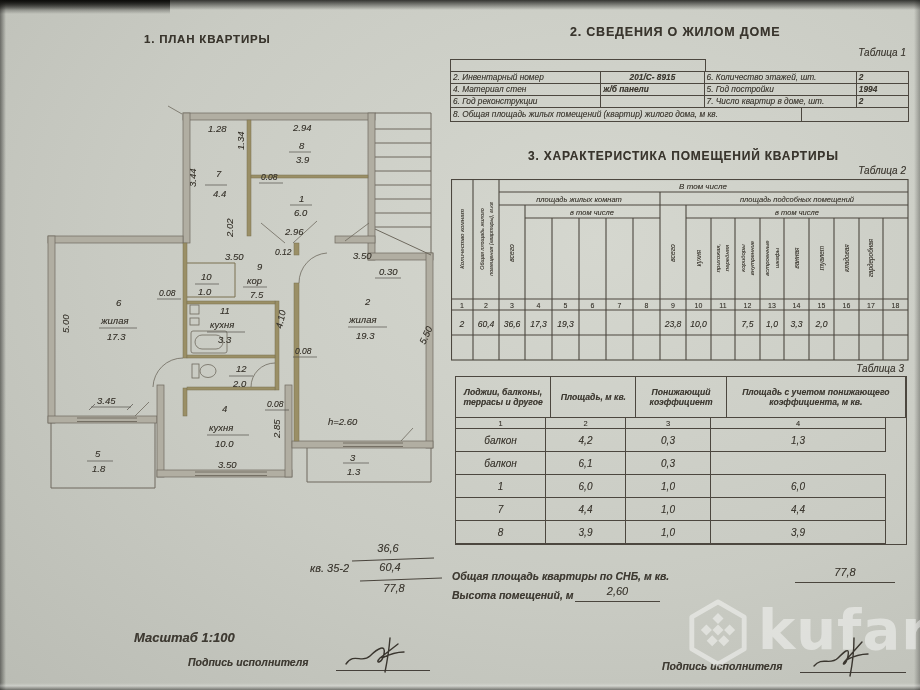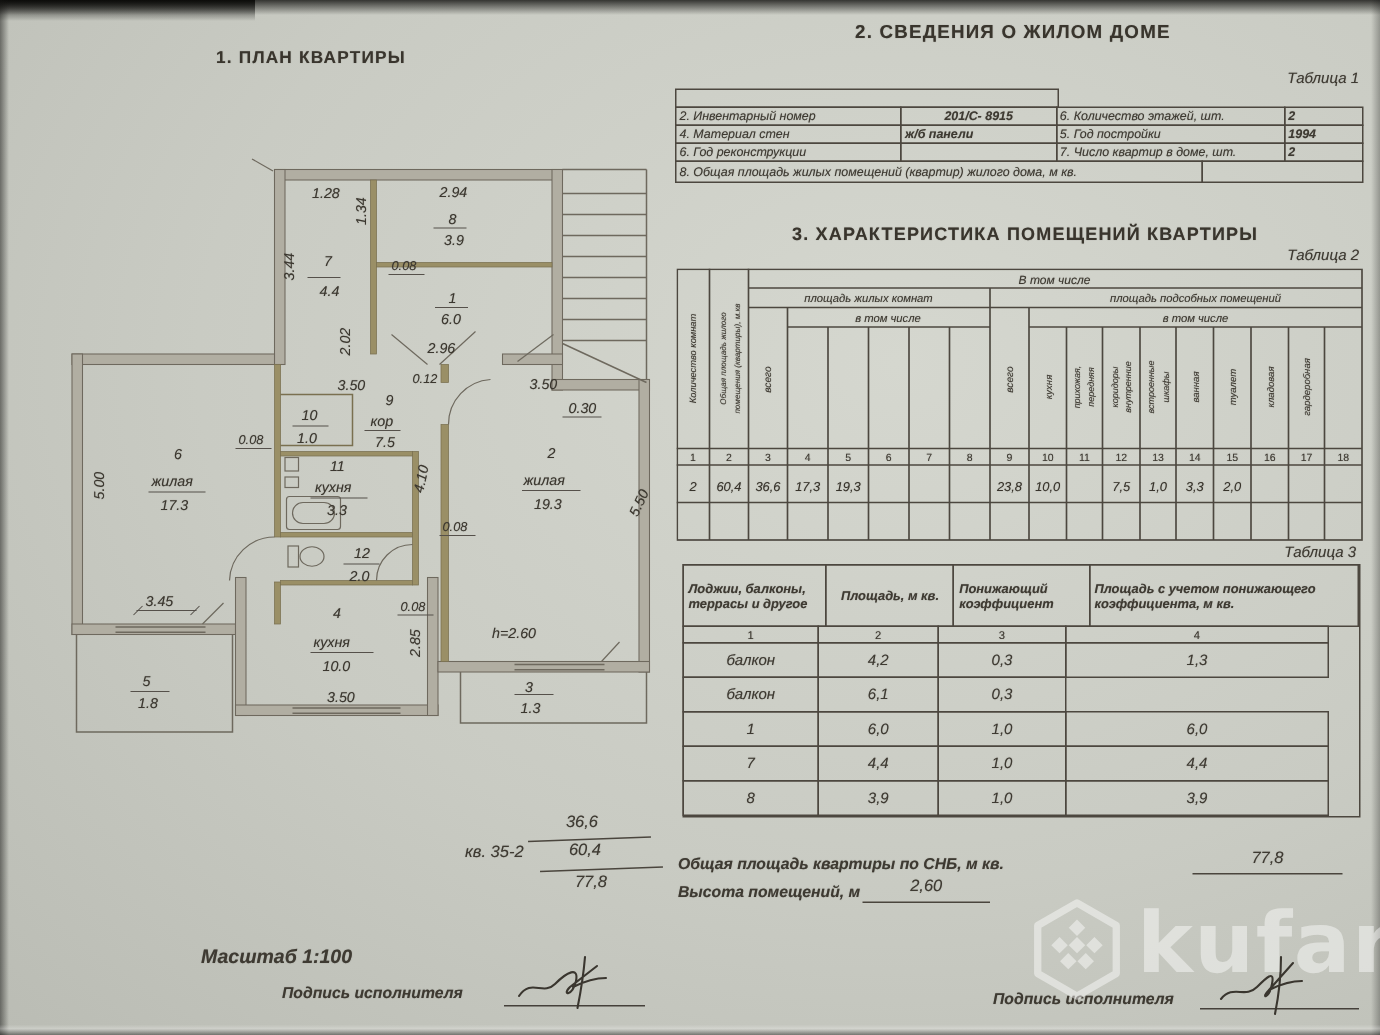--- a/index.html
+++ b/index.html
@@ -18,21 +18,21 @@
   
   .t1{font-size:8.3px;font-style:italic;}
   .t1row{display:flex;}
   .t1c{border:1.1px solid #4c473f;margin:-1px 0 0 -1px;padding:0 2px;height:11px;line-height:11px;
        white-space:nowrap;overflow:hidden;box-sizing:content-box;}
   .t1v{font-weight:600;}
   
   .t3{border:1.2px solid #4c473f;}
   .t3 .r{display:flex;}
   .t3 .c{border:1.1px solid #4c473f;margin:-1px 0 0 -1px;display:flex;align-items:center;justify-content:center;
-         box-sizing:content-box;}
+         text-align:center;box-sizing:content-box;}
   .t3 .hd{font-size:8.6px;line-height:1.18;font-weight:600;font-style:italic;padding:1px 3px;}
   .t3 .nm{font-size:7.5px;height:10px;}
   .t3 .dv{font-size:10px;font-style:italic;height:22px;}
   .uline{border-top:1.2px solid #4a453d;height:0;}
   .vline{border-bottom:1.2px solid #4a453d;text-align:center;}
   .wm{display:flex;align-items:flex-start;opacity:.95;}
   .wm-text{font-family:"DejaVu Sans","Liberation Sans",sans-serif;font-weight:700;font-size:56px;line-height:64px;
            color:rgba(255,255,255,.48);letter-spacing:1px;margin-left:8px;text-shadow:none;}
   svg text{font-family:"Liberation Sans","DejaVu Sans",sans-serif;}
 </style>
@@ -41,21 +41,21 @@
 
 <div class="doc">
 
   <div class="abs" style="left:0;top:0;width:920px;height:10px;background:linear-gradient(180deg,rgba(15,15,13,.8),rgba(15,15,13,0));"></div>
   <div class="abs" style="left:0;top:0;width:170px;height:14px;background:linear-gradient(180deg,rgba(8,8,6,.9),rgba(8,8,6,0));"></div>
   <div class="abs" style="left:0;top:0;width:6px;height:690px;background:linear-gradient(90deg,rgba(20,20,18,.5),rgba(20,20,18,0));"></div>
   <div class="abs" style="right:0;top:0;width:6px;height:690px;background:linear-gradient(270deg,rgba(20,20,18,.3),rgba(20,20,18,0));"></div>
   <div class="abs" style="left:0;bottom:0;width:920px;height:7px;background:linear-gradient(0deg,rgba(20,20,18,.45),rgba(255,255,255,.25) 60%,rgba(20,20,18,0));"></div>
 
   <div class="abs title" style="left:144px;top:33px;font-size:11.5px;">1. ПЛАН КВАРТИРЫ</div>
-  <div class="abs title" style="left:570px;top:14px;font-size:12.5px;">2. СВЕДЕНИЯ О ЖИЛОМ ДОМЕ</div>
+  <div class="abs title" style="left:570px;top:25px;font-size:12.5px;">2. СВЕДЕНИЯ О ЖИЛОМ ДОМЕ</div>
   <div class="abs title" style="left:528px;top:149px;font-size:12px;">3. ХАРАКТЕРИСТИКА ПОМЕЩЕНИЙ КВАРТИРЫ</div>
 
   <div class="abs cap" style="left:838px;top:47px;width:68px;">Таблица 1</div>
   <div class="abs cap" style="left:836px;top:165px;width:70px;">Таблица 2</div>
   <div class="abs cap" style="left:834px;top:363px;width:70px;">Таблица 3</div>
 
   <div class="abs t1" style="left:451px;top:60px;width:458px;">
     <div class="t1row">
       <div class="t1c" style="width:250px;"></div>
     </div>

